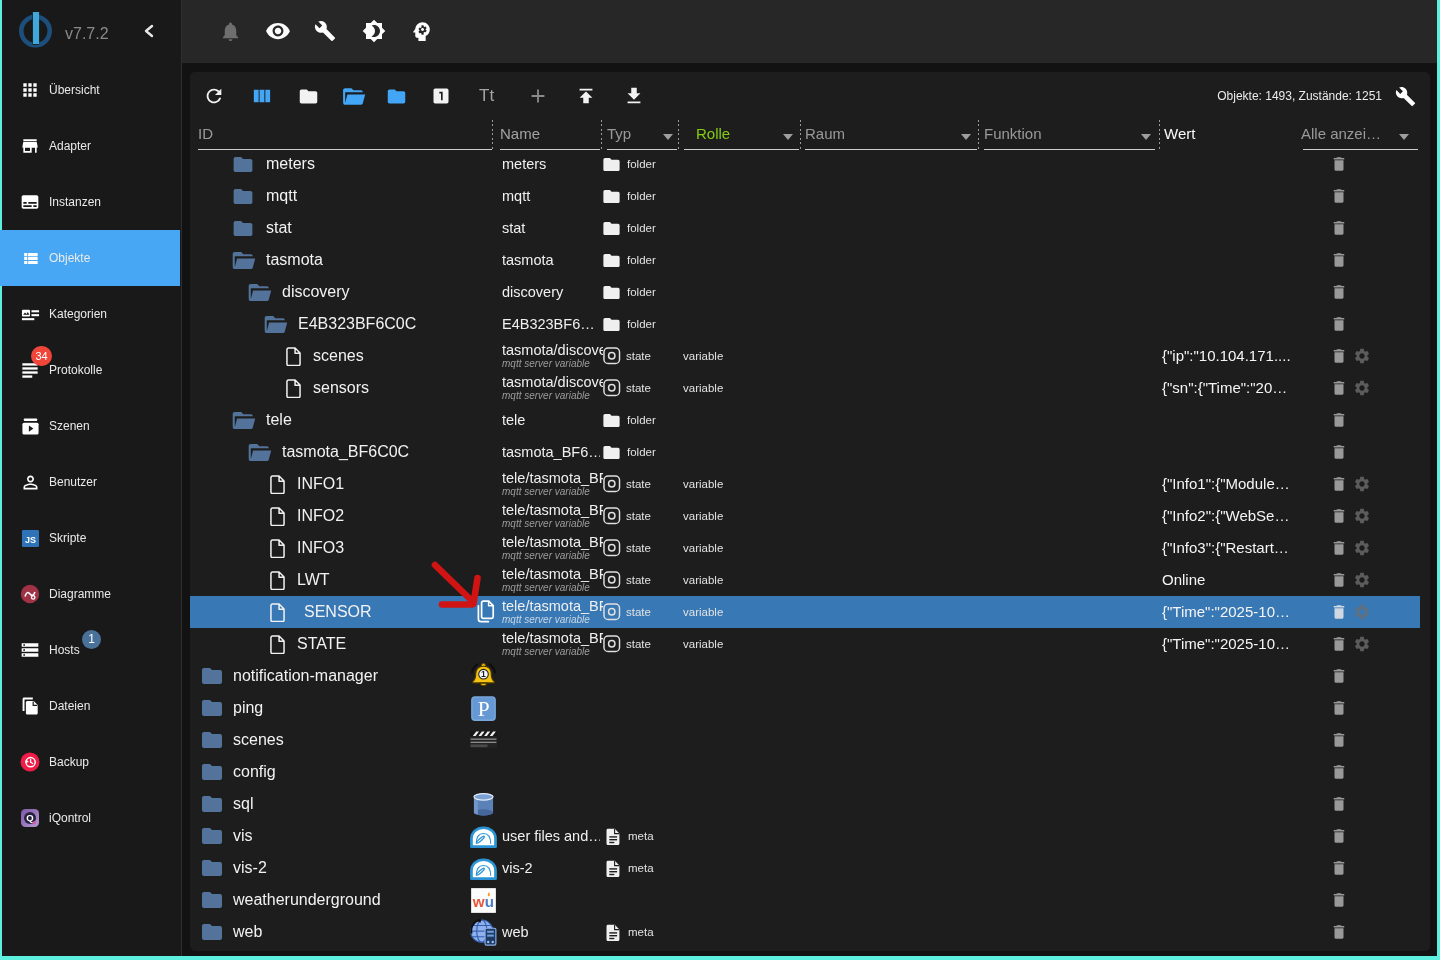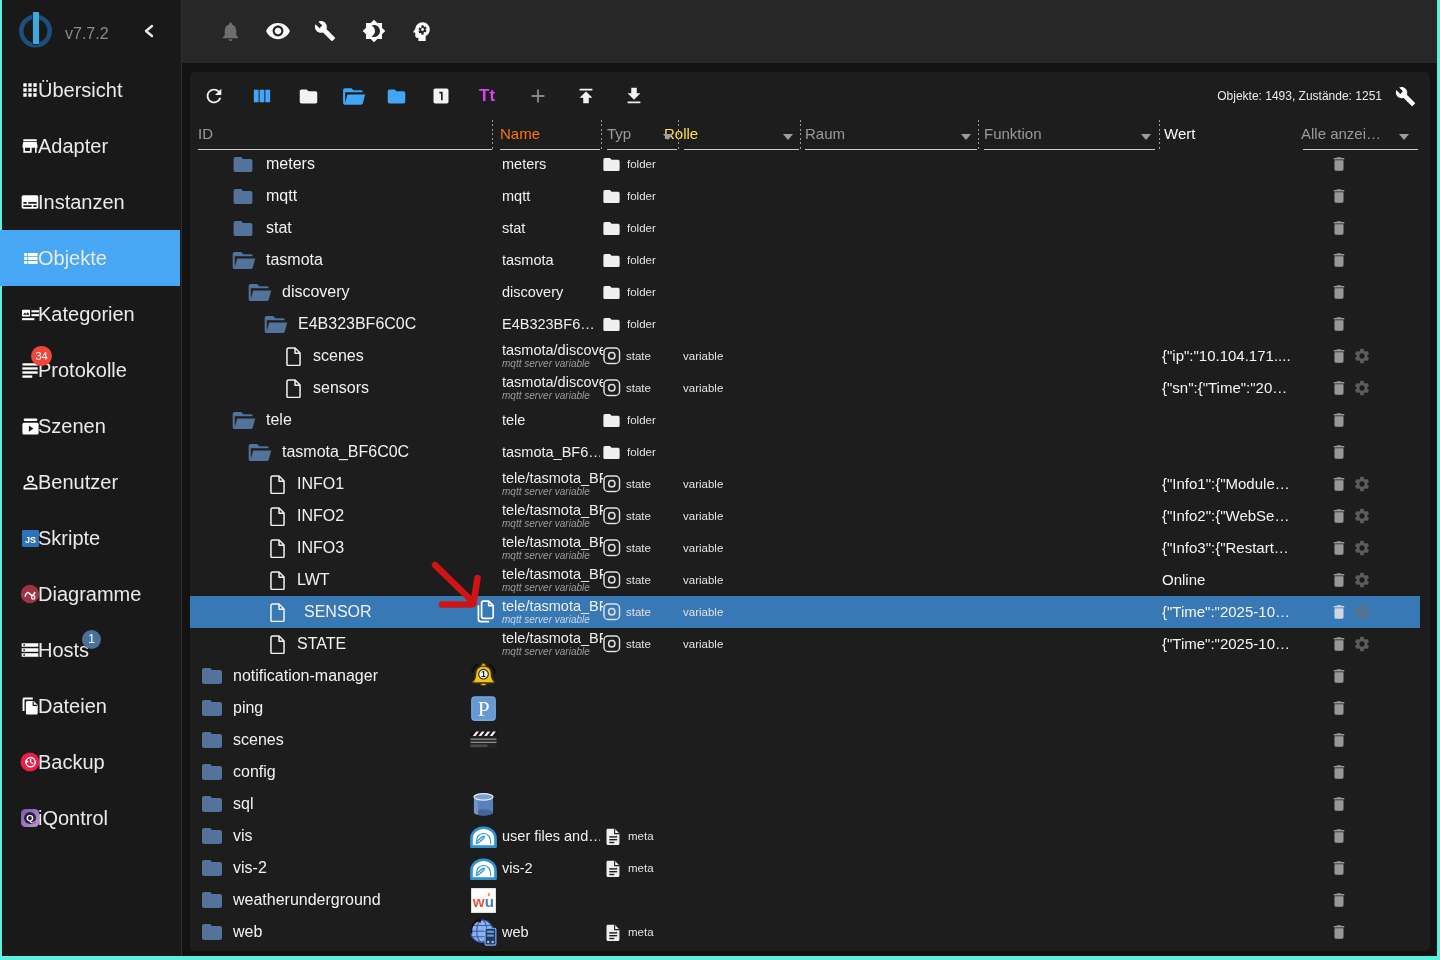--- a/index.html
+++ b/index.html
@@ -2,21 +2,21 @@
 <html><head><meta charset="utf-8"><style>
 *{margin:0;padding:0;box-sizing:border-box}
 body{width:1440px;height:960px;background:#121212;font-family:"Liberation Sans",sans-serif;overflow:hidden;position:relative}
 .abs{position:absolute}
 .lbl{position:absolute;white-space:nowrap;color:#f2f2f2;font-size:16px;line-height:32px;height:32px}
 .nm{position:absolute;white-space:nowrap;overflow:hidden;color:#f0f0f0;font-size:14.5px;line-height:32px;height:32px;width:98px}
 .typtxt{position:absolute;white-space:nowrap;color:#e2e2e2;font-size:11.5px;line-height:32px;height:32px}
 .val{position:absolute;white-space:nowrap;overflow:hidden;color:#f5f5f5;font-size:15px;line-height:32px;height:32px;width:152px}
 .hdr{position:absolute;white-space:nowrap;color:#9a9a9a;font-size:15px;line-height:30px;height:30px}
 .mitem{position:absolute;left:0;width:180px;height:56px}
-.mtext{position:absolute;left:38px;top:0;line-height:56px;color:#eaeaea;font-size:20px;white-space:nowrap}
+.mtext{position:absolute;left:49px;top:0;line-height:56px;color:#eaeaea;font-size:12px;white-space:nowrap}
 </style></head><body>
 <div class="abs" style="left:0;top:0;width:2px;height:960px;background:#5ef0de"></div>
 <div class="abs" style="left:1437px;top:0;width:3px;height:960px;background:#5ef0de"></div>
 <div class="abs" style="left:0;top:956px;width:1440px;height:4px;background:#5ef0de"></div>
 <div class="abs" style="left:182px;top:0;width:1255px;height:63px;background:#272727"></div>
 <svg style="position:absolute;left:218.5px;top:19.5px;" width="23" height="23" viewBox="0 0 24 24">
     <path d="M12 22c1.1 0 2-.9 2-2h-4c0 1.1.89 2 2 2zm6-6v-5c0-3.07-1.64-5.64-4.5-6.32V4c0-.83-.67-1.5-1.5-1.5s-1.5.67-1.5 1.5v.68C7.63 5.36 6 7.92 6 11v5l-2 2v1h16v-1l-2-2z" fill="#6e6e6e"></path>
   </svg>
 <svg style="position:absolute;left:265.0px;top:18.0px;" width="26" height="26" viewBox="0 0 24 24">
     <path d="M12 4.5C7 4.5 2.73 7.61 1 12c1.73 4.39 6 7.5 11 7.5s9.27-3.11 11-7.5c-1.73-4.39-6-7.5-11-7.5zM12 17c-2.76 0-5-2.24-5-5s2.24-5 5-5 5 2.24 5 5-2.24 5-5 5zm0-8c-1.66 0-3 1.34-3 3s1.34 3 3 3 3-1.34 3-3-1.34-3-3-3z" fill="#fdfdfd"></path>
@@ -164,38 +164,38 @@
   </svg>
 <svg style="position:absolute;left:340.5px;top:83.5px;" width="25" height="25" viewBox="0 0 24 24">
     <path d="M19 20H4C2.89 20 2 19.1 2 18V6C2 4.89 2.89 4 4 4H10L12 6H19A2 2 0 0 1 21 8H21L4 8V18L6.14 10H23.21L20.93 18.5C20.7 19.37 19.92 20 19 20Z" fill="#42a5f5"></path>
   </svg>
 <svg style="position:absolute;left:385.5px;top:85.5px;" width="21" height="21" viewBox="0 0 24 24">
     <path d="M10 4H4c-1.1 0-1.99.9-1.99 2L2 18c0 1.1.9 2 2 2h16c1.1 0 2-.9 2-2V8c0-1.1-.9-2-2-2h-8l-2-2z" fill="#42a5f5"></path>
   </svg>
 <svg style="position:absolute;left:431px;top:86px;" width="20" height="20" viewBox="0 0 24 24">
     <path d="M19 3H5c-1.1 0-2 .9-2 2v14c0 1.1.9 2 2 2h14c1.1 0 2-.9 2-2V5c0-1.1-.9-2-2-2zm-5 14h-2V9h-2V7h4v10z" fill="#f2f2f2"></path>
   </svg>
-<div class="abs" style="left:479px;top:86px;color:#d946ef;font-size:17px;font-weight:bold;line-height:20px">Tt</div>
+<div class="abs" style="left:479px;top:86px;color:#a3a3a3;font-size:17px;font-weight:normal;line-height:20px">Tt</div>
 <svg style="position:absolute;left:527px;top:85px;" width="22" height="22" viewBox="0 0 24 24">
     <path d="M19 13h-6v6h-2v-6H5v-2h6V5h2v6h6v2z" fill="#8a8a8a"></path>
   </svg>
 <svg style="position:absolute;left:575px;top:85px;" width="22" height="22" viewBox="0 0 24 24">
     <path d="M5 4v2h14V4H5zm0 10h4v6h6v-6h4l-7-7-7 7z" fill="#f2f2f2"></path>
   </svg>
 <svg style="position:absolute;left:623px;top:85px;" width="22" height="22" viewBox="0 0 24 24">
     <path d="M19 9h-4V3H9v6H5l7 7 7-7zM5 18v2h14v-2H5z" fill="#f2f2f2"></path>
   </svg>
 <div class="abs" style="left:1082px;top:88px;width:300px;text-align:right;color:#ececec;font-size:12px;line-height:16px">Objekte: 1493, Zustände: 1251</div>
 <svg style="position:absolute;left:1394.5px;top:85.5px;" width="21" height="21" viewBox="0 0 24 24">
     <path d="M22.7 19l-9.1-9.1c.9-2.3.4-5-1.5-6.9-2-2-5-2.4-7.4-1.3L9 6 6 9 1.6 4.7C.4 7.1.9 10.1 2.9 12.1c1.9 1.9 4.6 2.4 6.9 1.5l9.1 9.1c.4.4 1 .4 1.4 0l2.3-2.3c.5-.4.5-1.1.1-1.4z" fill="#fdfdfd"></path>
   </svg>
 <div class="hdr" style="left:198px;top:119px;color:#9a9a9a">ID</div>
-<div class="hdr" style="left:500px;top:119px;color:#f97316">Name</div>
+<div class="hdr" style="left:500px;top:119px;color:#a3a3a3">Name</div>
 <div class="hdr" style="left:607px;top:119px;color:#9a9a9a">Typ</div>
-<div class="hdr" style="left:664px;top:119px;color:#fde047">Rolle</div>
+<div class="hdr" style="left:696px;top:119px;color:#84cc16">Rolle</div>
 <div class="hdr" style="left:805px;top:119px;color:#9a9a9a">Raum</div>
 <div class="hdr" style="left:984px;top:119px;color:#9a9a9a">Funktion</div>
 <div class="hdr" style="left:1164px;top:119px;color:#fafafa">Wert</div>
 <div class="hdr" style="left:1301px;top:119px;color:#9a9a9a">Alle anzei…</div>
 <svg style="position:absolute;left:663px;top:134px;" width="10" height="6" viewBox="0 0 10 6">
     <path d="M0 0 L10 0 L5 6z" fill="#9e9e9e"></path>
   </svg>
 <svg style="position:absolute;left:783px;top:134px;" width="10" height="6" viewBox="0 0 10 6">
     <path d="M0 0 L10 0 L5 6z" fill="#9e9e9e"></path>
   </svg>

